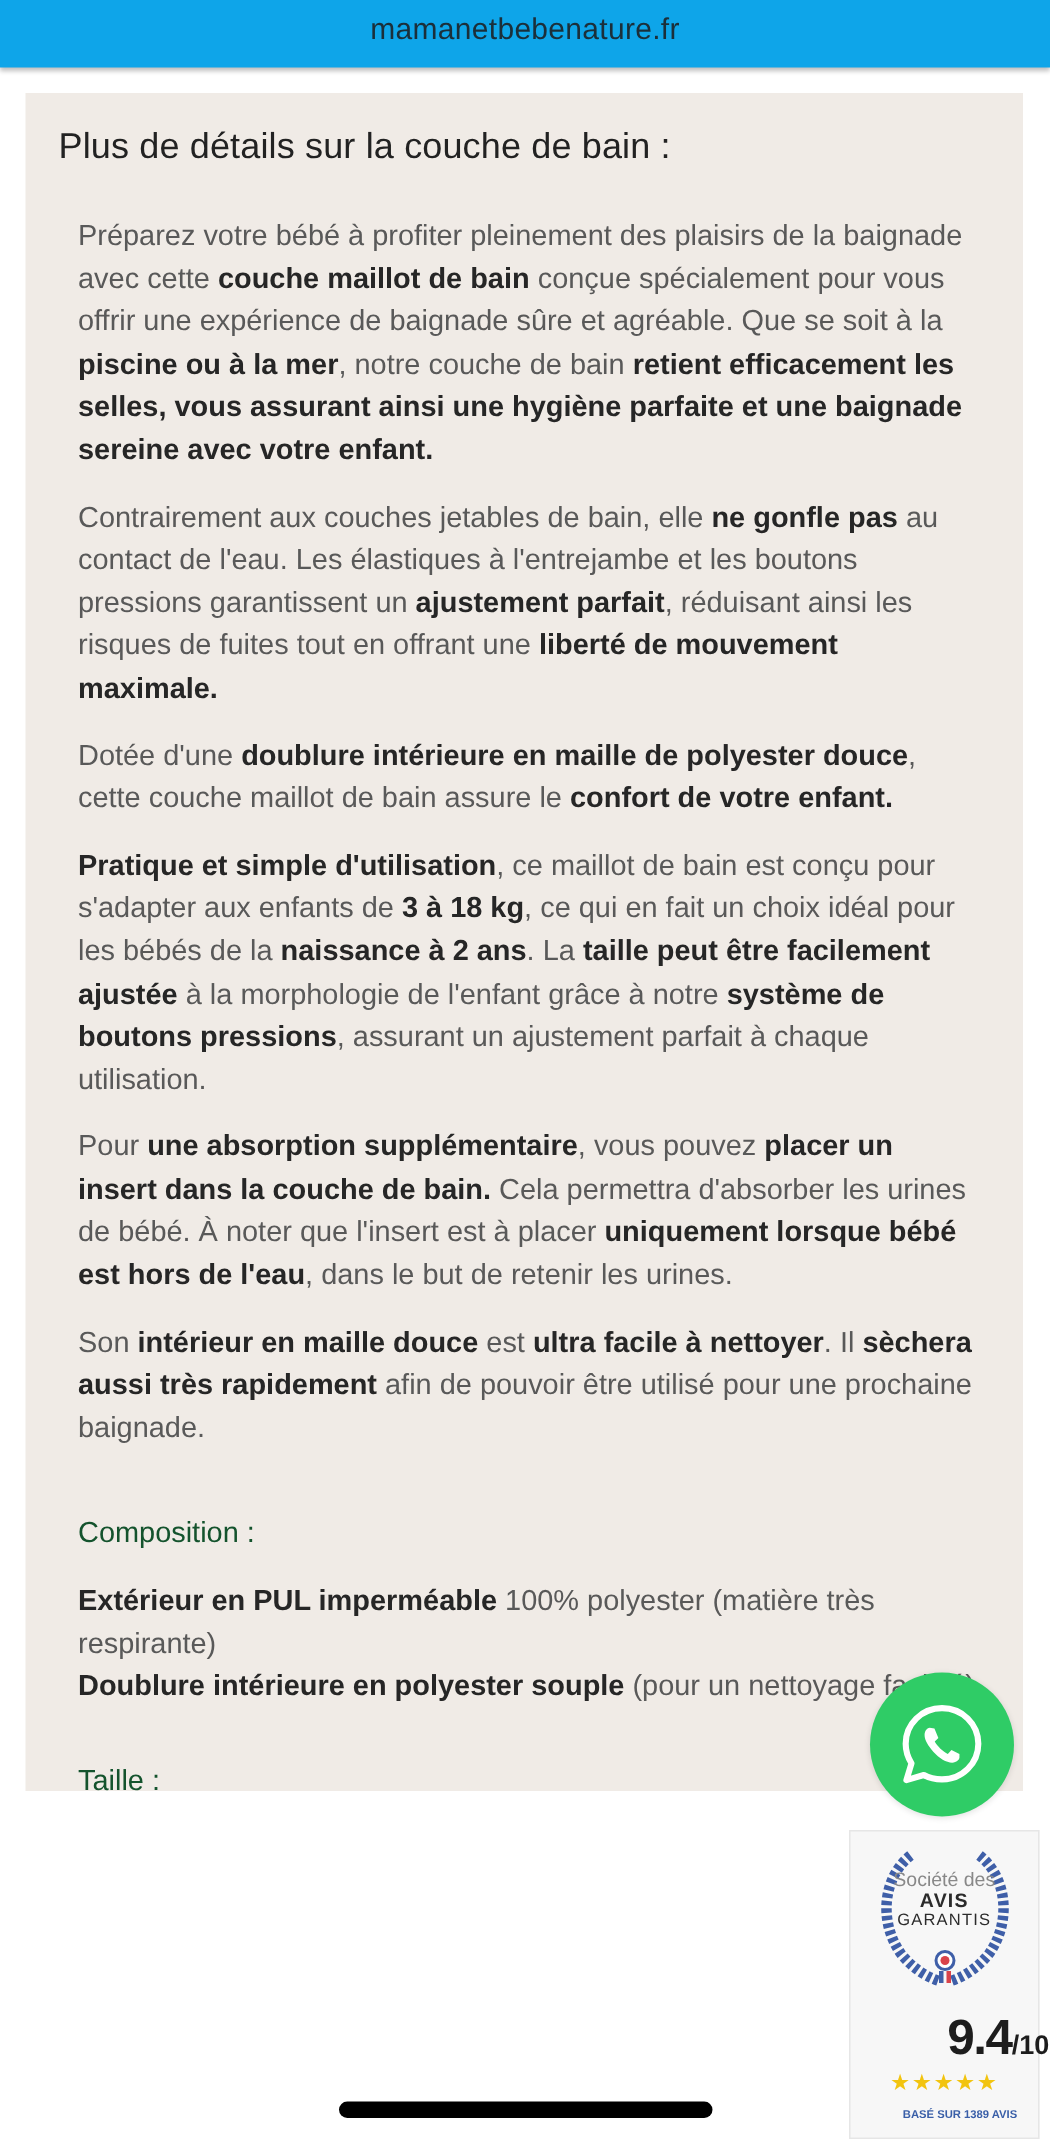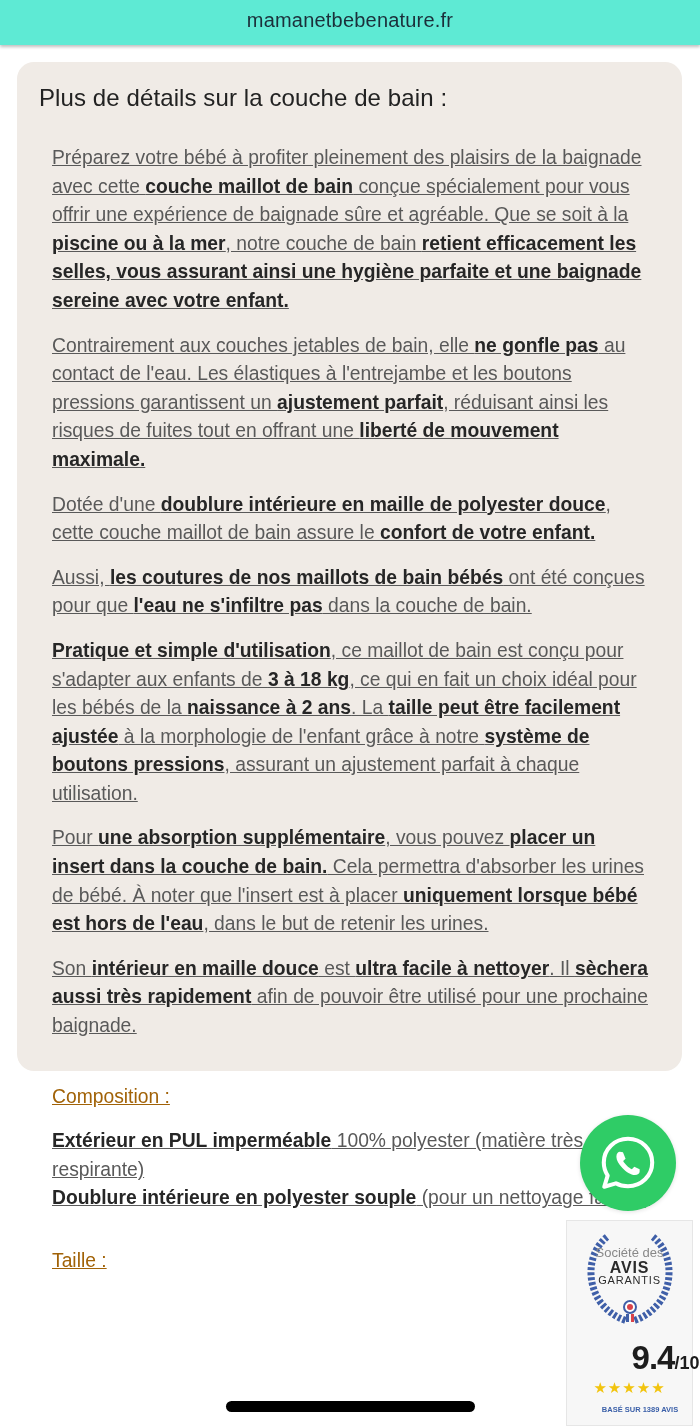--- a/index.html
+++ b/index.html
@@ -3,63 +3,62 @@
   <meta charset="utf-8">
   <style>
     * { box-sizing: border-box; margin: 0; padding: 0; }
     html, body {
       width: 700px; height: 1426px; overflow: hidden;
       background: #ffffff;
       font-family: "Liberation Sans", "DejaVu Sans", sans-serif;
     }
     .urlbar {
       position: absolute; left: 0; top: 0; width: 700px; height: 45px;
-      background: #5eead4;
+      background: #0ea5e9;
       box-shadow: 0 2px 3px rgba(0,0,0,0.25);
       display: flex; align-items: center; justify-content: center;
       z-index: 5;
     }
     .urlbar span {
       font-size: 20px; color: #1b2f3a; letter-spacing: 0.2px;
       margin-top: -4px;
     }
     .panel {
-      position: absolute; left: 17px; top: 62px; width: 665px; height: 1009px;
+      position: absolute; left: 17px; top: 62px; width: 665px; height: 1132px;
       background: #f0ebe6;
-      border-radius: 17px;
     }
     .heading {
       position: absolute; left: 22px; top: 22px;
       font-size: 24px; color: #222222; font-weight: normal; letter-spacing: 0.1px;
     }
     .content {
       position: absolute; left: 35px; top: 82px; width: 600px;
       font-size: 19.3px; line-height: 28.6px; color: #595959;
     }
-    .content p { margin-bottom: 16px; text-decoration: underline; }
+    .content p { margin-bottom: 16px; }
     .content b { color: #262626; font-weight: bold; }
     .sub-heading {
-      color: #a16207; margin-top: 42px; margin-bottom: 16px !important;
+      color: #14532d; margin-top: 42px; margin-bottom: 16px !important;
     }
     .whatsapp {
       position: absolute; left: 580px; top: 1115px; width: 96px; height: 96px;
       border-radius: 50%; background: #2fcc66;
       display: flex; align-items: center; justify-content: center;
       box-shadow: 0 1px 4px rgba(0,0,0,0.12);
       z-index: 6;
     }
     .badge {
       position: absolute; left: 566px; top: 1220px; width: 127px; height: 206px;
       background: #f7f7f7;
       border: 1px solid #e6e6e6;
       z-index: 6;
       text-align: center;
     }
     .badge .societe { position: absolute; top: 24px; left: 0; width: 100%; font-size: 13px; color: #888; }
-    .badge .avis { position: absolute; top: 38px; left: 0; width: 100%; font-size: 16px; font-weight: bold; color: #2b2b2b; letter-spacing: 0.8px; }
+    .badge .avis { position: absolute; top: 38px; left: 0; width: 100%; font-size: 13px; font-weight: bold; color: #2b2b2b; letter-spacing: 0.8px; }
     .badge .garantis { position: absolute; top: 53px; left: 0; width: 100%; font-size: 11px; font-weight: normal; color: #2b2b2b; letter-spacing: 0.8px; }
     .badge .laurel { position: absolute; left: 14px; top: 10px; }
     .badge .score { position: absolute; top: 118px; left: 0; width: 100%; font-size: 33px; font-weight: bold; color: #1d1d1d; letter-spacing: -1px; margin-left: 36px; }
     .badge .score small { font-size: 18px; letter-spacing: 0; }
     .badge .stars { position: absolute; top: 158px; left: 0; width: 100%; font-size: 15px; color: #f2c40f; letter-spacing: 1px; }
     .badge .based { position: absolute; top: 184px; left: 0; width: 100%; font-size: 7.5px; color: #3a5fa8; font-weight: bold; padding-left: 21px; }
     .home-indicator {
       position: absolute; left: 226px; top: 1401px; width: 249px; height: 11px;
       border-radius: 6px; background: #000000; z-index: 7;
     }
@@ -71,21 +70,20 @@
   <span>mamanetbebenature.fr</span>
 </div>
 
 <div class="panel">
   <h2 class="heading">Plus de détails sur la couche de bain :</h2>
 
   <div class="content">
     <p><span>Préparez votre bébé à profiter pleinement des plaisirs de la baignade avec cette </span><b>couche maillot de bain</b><span> conçue spécialement pour vous offrir une expérience de baignade sûre et agréable. Que se soit à la </span><b>piscine ou à la mer</b><span>, notre couche de bain </span><b>retient efficacement les selles, vous assurant ainsi une hygiène parfaite et une baignade sereine avec votre enfant.</b></p>
     <p><span>Contrairement aux couches jetables de bain, elle </span><b>ne gonfle pas</b><span> au contact de l'eau. Les élastiques à l'entrejambe et les boutons pressions garantissent un </span><b>ajustement parfait</b><span>, réduisant ainsi les risques de fuites tout en offrant une </span><b>liberté de mouvement maximale.</b></p>
     <p><span>Dotée d'une </span><b>doublure intérieure en maille de polyester douce</b><span>, cette couche maillot de bain assure le </span><b>confort de votre enfant.</b></p>
-    <p><span>Aussi, </span><b>les coutures de nos maillots de bain bébés</b><span> ont été conçues pour que </span><b>l'eau ne s'infiltre pas</b><span> dans la couche de bain.</span></p>
     <p><b>Pratique et simple d'utilisation</b><span>, ce maillot de bain est conçu pour s'adapter aux enfants de </span><b>3 à 18 kg</b><span>, ce qui en fait un choix idéal pour les bébés de la </span><b>naissance à 2 ans</b><span>. La </span><b>taille peut être facilement ajustée</b><span> à la morphologie de l'enfant grâce à notre </span><b>système de boutons pressions</b><span>, assurant un ajustement parfait à chaque utilisation.</span></p>
     <p><span>Pour </span><b>une absorption supplémentaire</b><span>, vous pouvez </span><b>placer un insert dans la couche de bain.</b><span> Cela permettra d'absorber les urines de bébé. À noter que l'insert est à placer </span><b>uniquement lorsque bébé est hors de l'eau</b><span>, dans le but de retenir les urines.</span></p>
     <p><span>Son </span><b>intérieur en maille douce</b><span> est </span><b>ultra facile à nettoyer</b><span>. Il </span><b>sèchera aussi très rapidement</b><span> afin de pouvoir être utilisé pour une prochaine baignade.</span></p>
 
     <p class="sub-heading">Composition :</p>
     <p style="margin-bottom:0"><b>Extérieur en PUL imperméable</b><span> 100% polyester (matière très respirante)</span></p>
     <p><b>Doublure intérieure en polyester souple</b><span> (pour un nettoyage facilité)</span></p>
 
     <p class="sub-heading" style="margin-top:34px">Taille :</p>
   </div>

